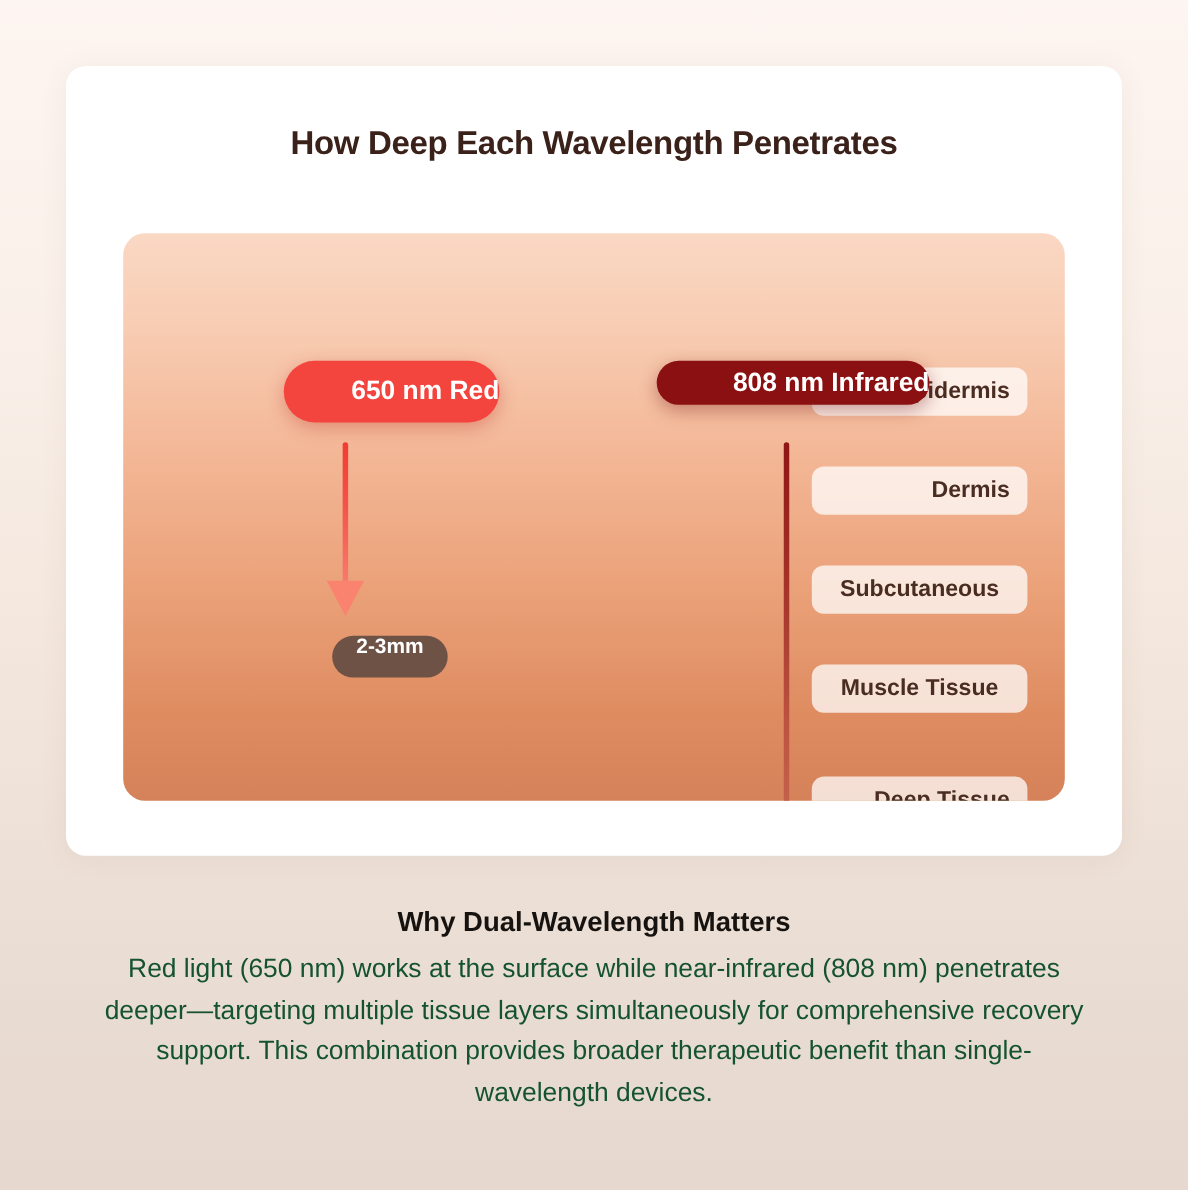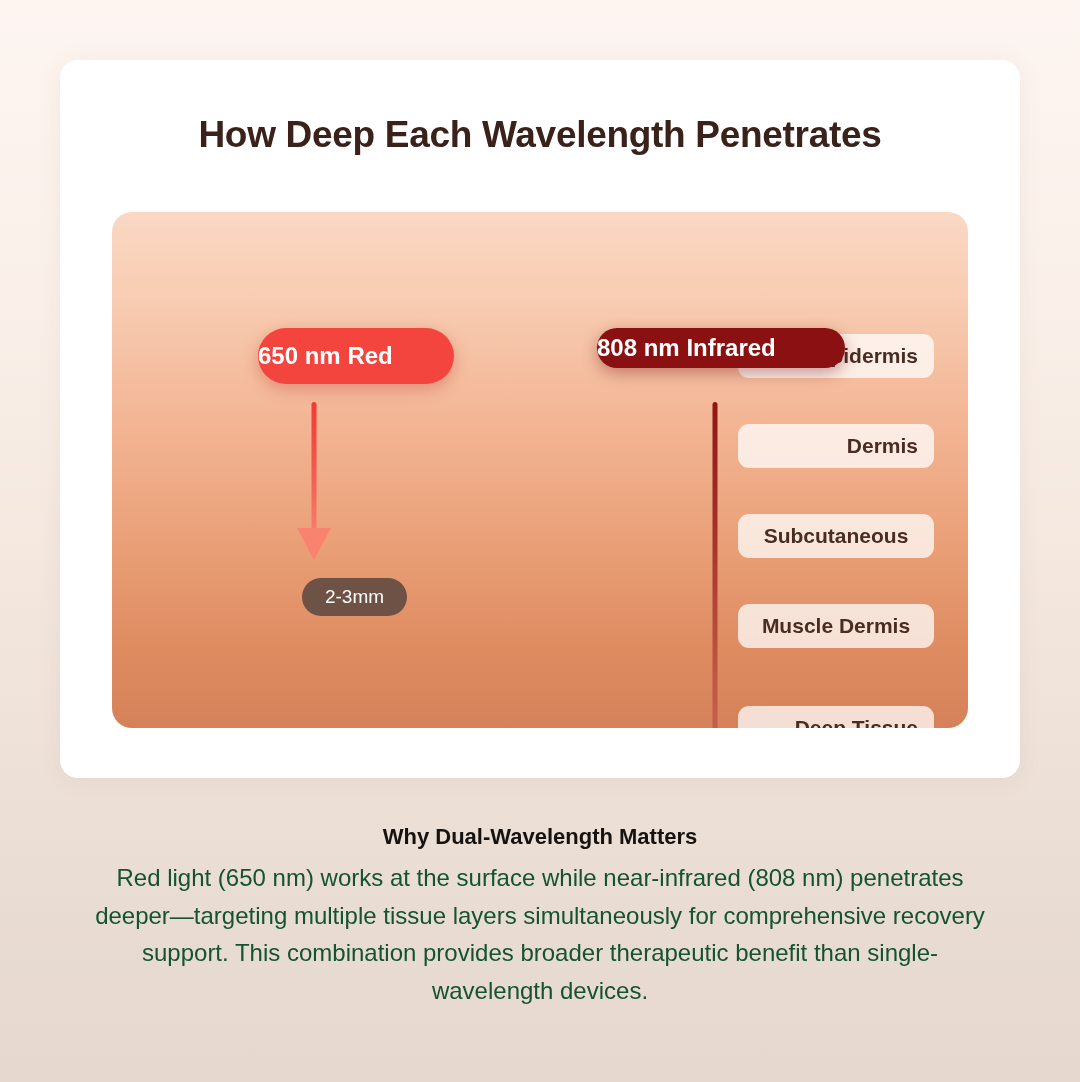--- a/index.html
+++ b/index.html
@@ -28,21 +28,21 @@
     background:#FFFFFF;
     border-radius:18px;
     box-shadow:0 2px 26px rgba(120,80,60,0.07);
   }
 
   .card-title {
     position:absolute;
     left:0; top:54px;
     width:100%;
     text-align:center;
-    font-size:37px;
+    font-size:30px;
     font-weight:bold;
     color:#3A211A;
     letter-spacing:-0.3px;
   }
 
   
   .skin-panel {
     position:absolute;
     left:52px; top:152px;
     width:856px; height:516px;
@@ -55,21 +55,21 @@
         #DF8C61 84%,
         #D5825A 100%);
     overflow:hidden;
   }
 
   
   .pill {
     position:absolute;
     display:flex;
     align-items:center;
-    justify-content:flex-start;
+    justify-content:flex-end;
     border-radius:999px;
     color:#FFFFFF;
     font-size:24px;
     font-weight:bold;
     white-space:nowrap;
     z-index:5;
   }
   .pill-red {
     left:146px; top:116px;
     width:196px; height:56px;
@@ -117,27 +117,27 @@
     height:338px;
     background:linear-gradient(180deg,#8E1614 0%,#A5342A 40%,#BC5240 75%,#C4634C 100%);
   }
 
   
   .depth-badge {
     position:absolute;
     left:190px; top:366px;
     width:105px; height:38px;
     display:flex;
-    align-items:center;
+    align-items:flex-start;
     justify-content:center;
     border-radius:999px;
     background:#6E5246;
     color:#FFFFFF;
     font-size:19px;
-    font-weight:normal;
+    font-weight:bold;
     z-index:5;
   }
 
   
   .layer {
     position:absolute;
     left:626px;
     width:196px; height:44px;
     display:flex;
     align-items:center;
@@ -159,21 +159,21 @@
   .layer-4 { top:482px;margin-top:12px; }
 
   
   .caption {
     position:absolute;
     left:60px; top:824px;
     width:960px;
     text-align:center;
   }
   .caption-title {
-    font-size:22px;
+    font-size:25px;
     font-weight:bold;
     color:#16120F;
     margin-bottom:9px;
   }
   .caption-body {
     font-size:24px;
     line-height:37.5px;
     color:#14532d;
     padding:0 26px;
   }
@@ -193,21 +193,21 @@
 
     <div class="layer layer-2 full">
       <span>Subcutaneous</span>
     </div>
 
     <div class="layer layer-1">
       <span>Dermis</span>
     </div>
 
     <div class="layer layer-3 full">
-      <span>Muscle Dermis</span>
+      <span>Muscle Tissue</span>
     </div>
 
     <div class="layer layer-4">
       <span>Deep Tissue</span>
     </div>
 
     <div class="pill pill-red">
       <span>650 nm Red</span>
     </div>
 

